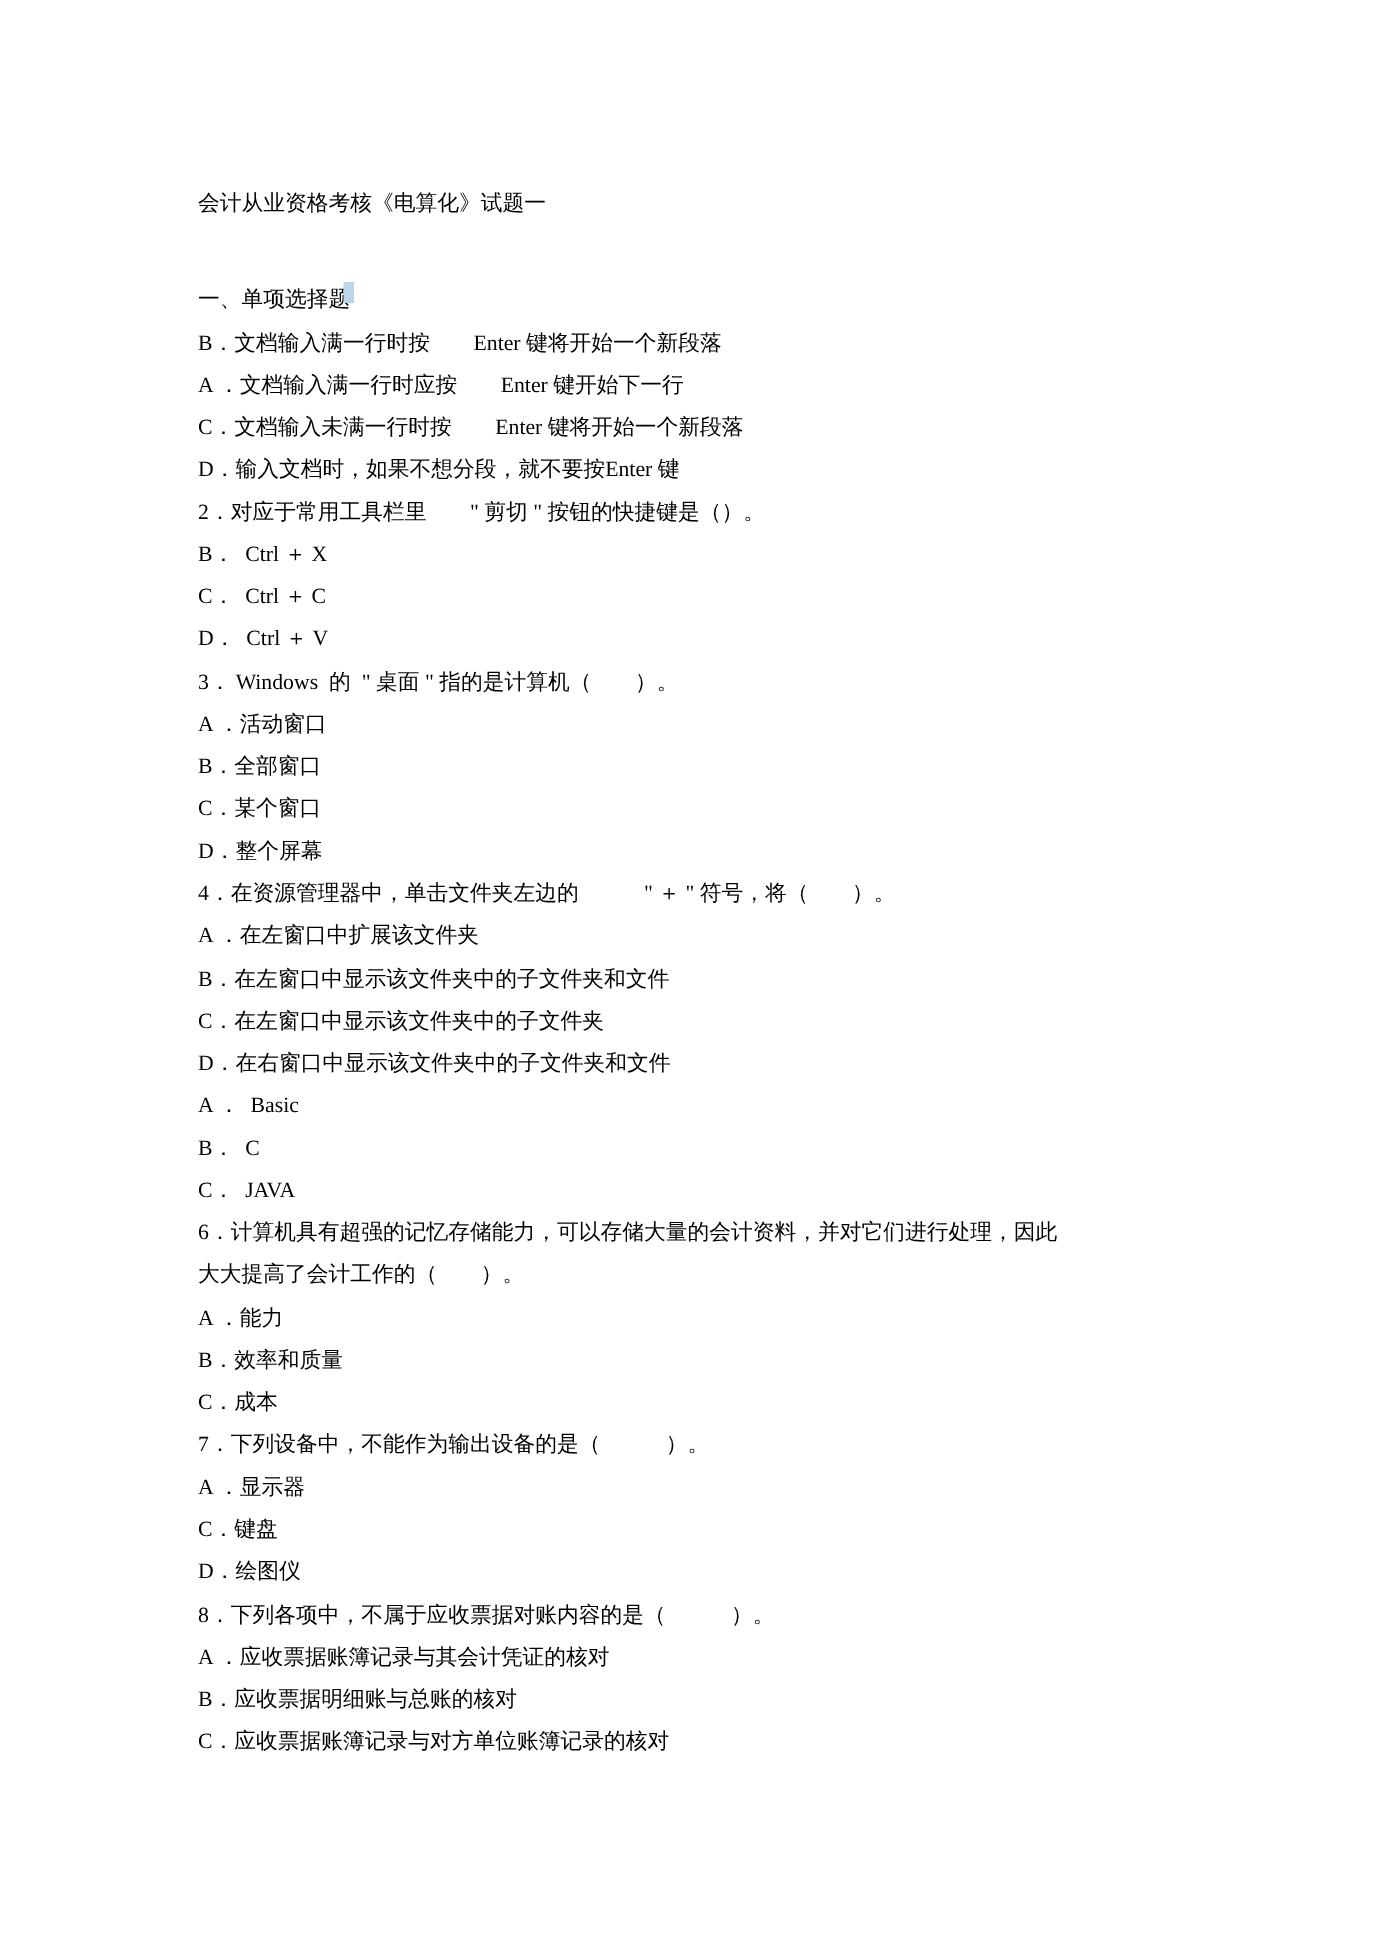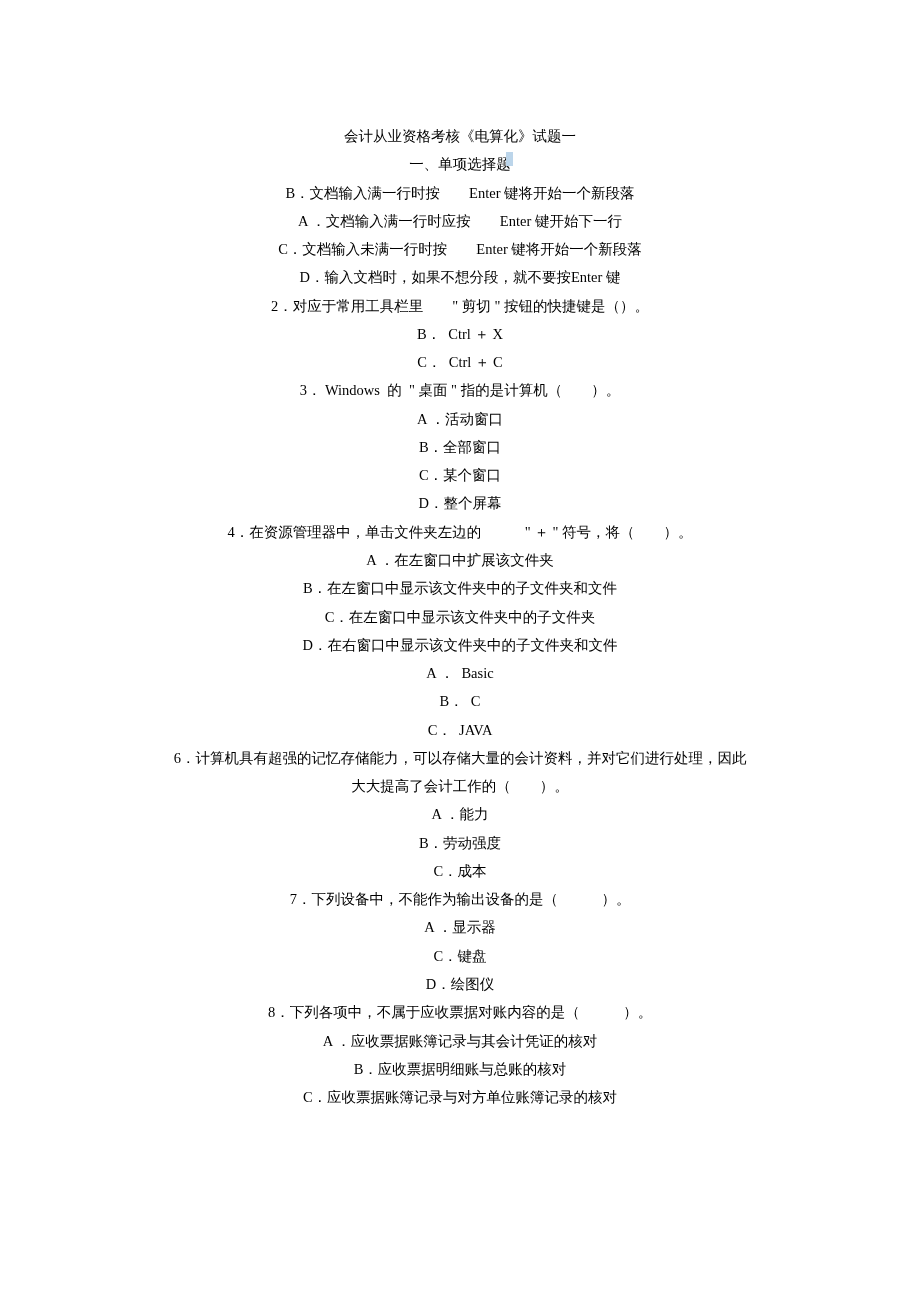--- a/index.html
+++ b/index.html
@@ -12,25 +12,25 @@
     line-height: 1.95;
   }
   .page {
     width: 920px;
     min-height: 1303px;
     padding: 122px 132px 60px 132px;
     box-sizing: border-box;
   }
   .line {
     white-space: pre;
-    text-align: center;
   }
   .section-header {
     position: relative;
     display: inline-block;
+    margin-top: 36px;
   }
   .section-header::after {
     content: "";
     position: absolute;
     right: -2px;
     top: 2px;
     width: 7px;
     height: 14px;
     background: #bcd5ea;
   }
@@ -44,41 +44,42 @@
   <div class="line"><span class="section-header">一、单项选择题</span></div>
 
   <div class="line">B．文档输入满一行时按　　Enter 键将开始一个新段落</div>
   <div class="line">A ．文档输入满一行时应按　　Enter 键开始下一行</div>
   <div class="line">C．文档输入未满一行时按　　Enter 键将开始一个新段落</div>
   <div class="line">D．输入文档时，如果不想分段，就不要按Enter 键</div>
 
   <div class="line">2．对应于常用工具栏里　　" 剪切 " 按钮的快捷键是（）。</div>
   <div class="line">B．  Ctrl ＋ X</div>
   <div class="line">C．  Ctrl ＋ C</div>
+  <div class="line">D．  Ctrl ＋ V</div>
 
   <div class="line">3． Windows  的  " 桌面 " 指的是计算机（　　）。</div>
   <div class="line">A ．活动窗口</div>
   <div class="line">B．全部窗口</div>
   <div class="line">C．某个窗口</div>
   <div class="line">D．整个屏幕</div>
 
   <div class="line">4．在资源管理器中，单击文件夹左边的　　　" ＋ " 符号，将（　　）。</div>
   <div class="line">A ．在左窗口中扩展该文件夹</div>
   <div class="line">B．在左窗口中显示该文件夹中的子文件夹和文件</div>
   <div class="line">C．在左窗口中显示该文件夹中的子文件夹</div>
   <div class="line">D．在右窗口中显示该文件夹中的子文件夹和文件</div>
 
   <div class="line">A ．  Basic</div>
   <div class="line">B．  C</div>
   <div class="line">C．  JAVA</div>
 
   <div class="line">6．计算机具有超强的记忆存储能力，可以存储大量的会计资料，并对它们进行处理，因此</div>
   <div class="line">大大提高了会计工作的（　　）。</div>
   <div class="line">A ．能力</div>
-  <div class="line">B．劳动强度</div>
+  <div class="line">B．效率和质量</div>
   <div class="line">C．成本</div>
 
   <div class="line">7．下列设备中，不能作为输出设备的是（　　　）。</div>
   <div class="line">A ．显示器</div>
   <div class="line">C．键盘</div>
   <div class="line">D．绘图仪</div>
 
   <div class="line">8．下列各项中，不属于应收票据对账内容的是（　　　）。</div>
   <div class="line">A ．应收票据账簿记录与其会计凭证的核对</div>
   <div class="line">B．应收票据明细账与总账的核对</div>

